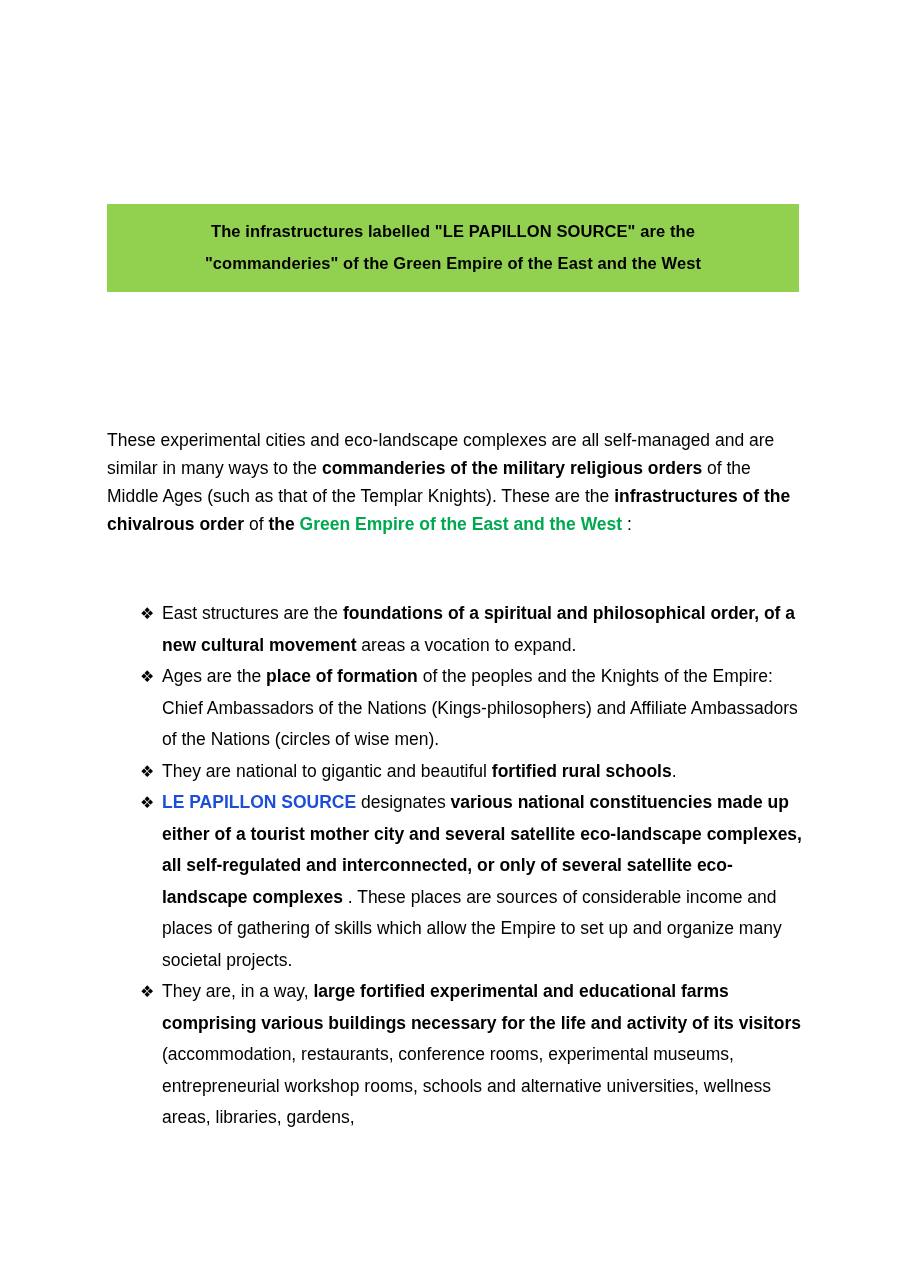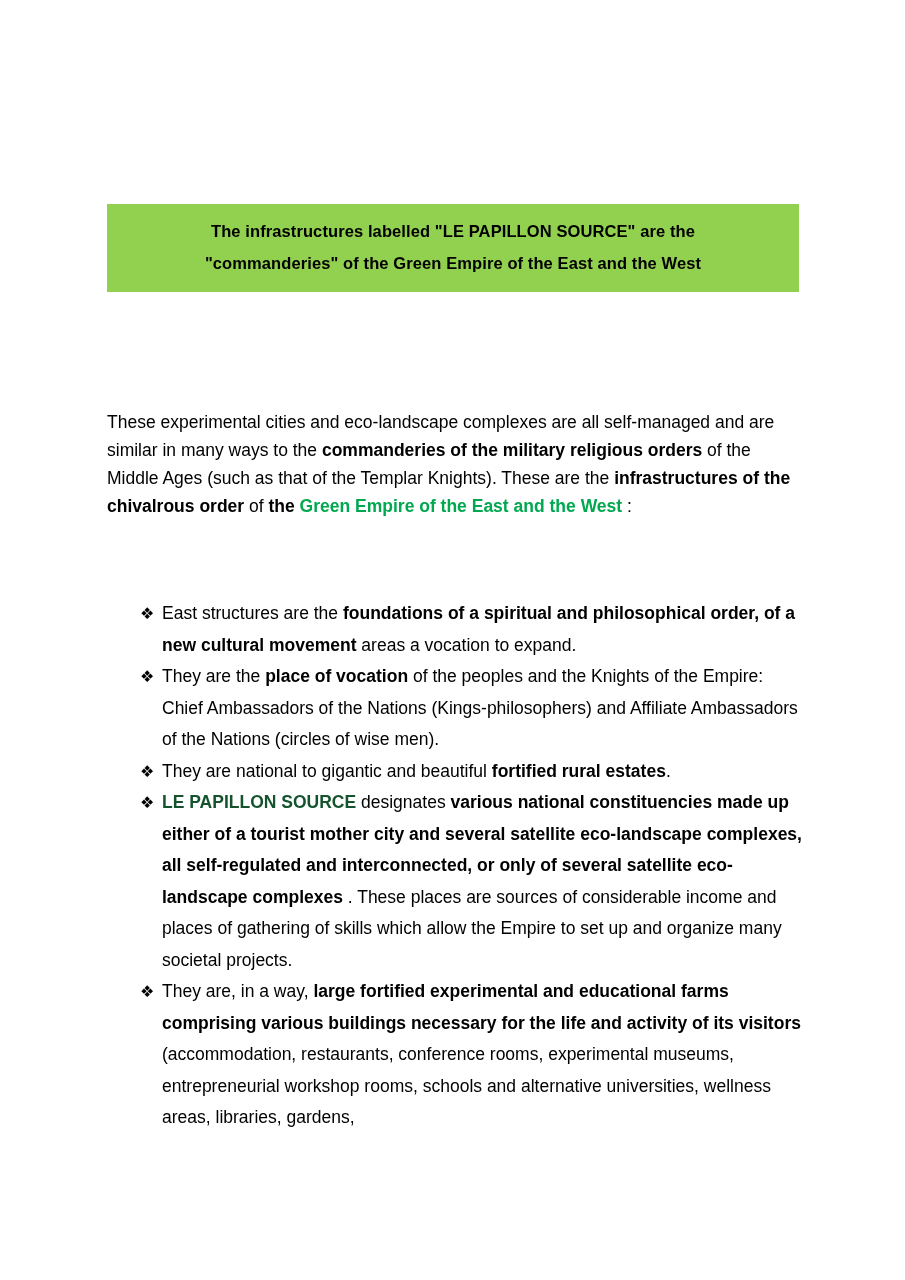--- a/index.html
+++ b/index.html
@@ -34,21 +34,21 @@
     font-size: 16.5px;
     font-weight: bold;
     line-height: 32px;
     letter-spacing: 0.1px;
     color: #000000;
     display: block;
   }
   .intro {
     position: absolute;
     left: 107px;
-    top: 390px;
+    top: 408px;
     width: 692px;
     font-size: 17.5px;
     line-height: 28px;
     color: #000000;
   }
   .intro b { font-weight: bold; }
   .green { color: #00a84f; font-weight: bold; }
   .bullets {
     position: absolute;
     left: 107px;
@@ -66,21 +66,21 @@
     position: absolute;
     left: 33px;
     top: 0;
     width: 16px;
     font-family: "DejaVu Sans", sans-serif;
     font-size: 16px;
     color: #000000;
   }
   .bullet .txt { display: block; }
   .bullet b { font-weight: bold; }
-  .blue { color: #14532d; font-weight: bold; }
+  .blue { color: #1d4ed8; font-weight: bold; }
 </style>
 </head>
 <body>
 
 <div class="page">
 
   <div class="banner">
     <span class="banner-line">The infrastructures labelled "LE PAPILLON SOURCE" are the</span>
     <span class="banner-line">"commanderies" of the Green Empire of the East and the West</span>
   </div>
@@ -89,26 +89,26 @@
 
   <div class="bullets">
 
     <div class="bullet">
       <span class="marker">❖</span>
       <span class="txt"><span>East structures are the </span><b>foundations of a spiritual and philosophical order, of a new cultural movement</b><span> areas a vocation to expand.</span></span>
     </div>
 
     <div class="bullet">
       <span class="marker">❖</span>
-      <span class="txt"><span>They are the </span><b>place of vocation</b><span> of the peoples and the Knights of the Empire: Chief Ambassadors of the Nations (Kings-philosophers) and Affiliate Ambassadors of the Nations (circles of wise men).</span></span>
+      <span class="txt"><span>Ages are the </span><b>place of formation</b><span> of the peoples and the Knights of the Empire: Chief Ambassadors of the Nations (Kings-philosophers) and Affiliate Ambassadors of the Nations (circles of wise men).</span></span>
     </div>
 
     <div class="bullet">
       <span class="marker">❖</span>
-      <span class="txt"><span>They are national to gigantic and beautiful </span><b>fortified rural estates</b><span>.</span></span>
+      <span class="txt"><span>They are national to gigantic and beautiful </span><b>fortified rural schools</b><span>.</span></span>
     </div>
 
     <div class="bullet">
       <span class="marker">❖</span>
       <span class="txt"><span class="blue">LE PAPILLON SOURCE</span><span> designates </span><b>various national constituencies made up either of a tourist mother city and several satellite eco-landscape complexes, all self-regulated and interconnected, or only of several satellite eco-landscape complexes</b><span> . These places are sources of considerable income and places of gathering of skills which allow the Empire to set up and organize many societal projects.</span></span>
     </div>
 
     <div class="bullet">
       <span class="marker">❖</span>
       <span class="txt"><span>They are, in a way, </span><b>large fortified experimental and educational farms comprising various buildings necessary for the life and activity of its visitors</b><span> (accommodation, restaurants, conference rooms, experimental museums, entrepreneurial workshop rooms, schools and alternative universities, wellness areas, libraries, gardens,</span></span>

